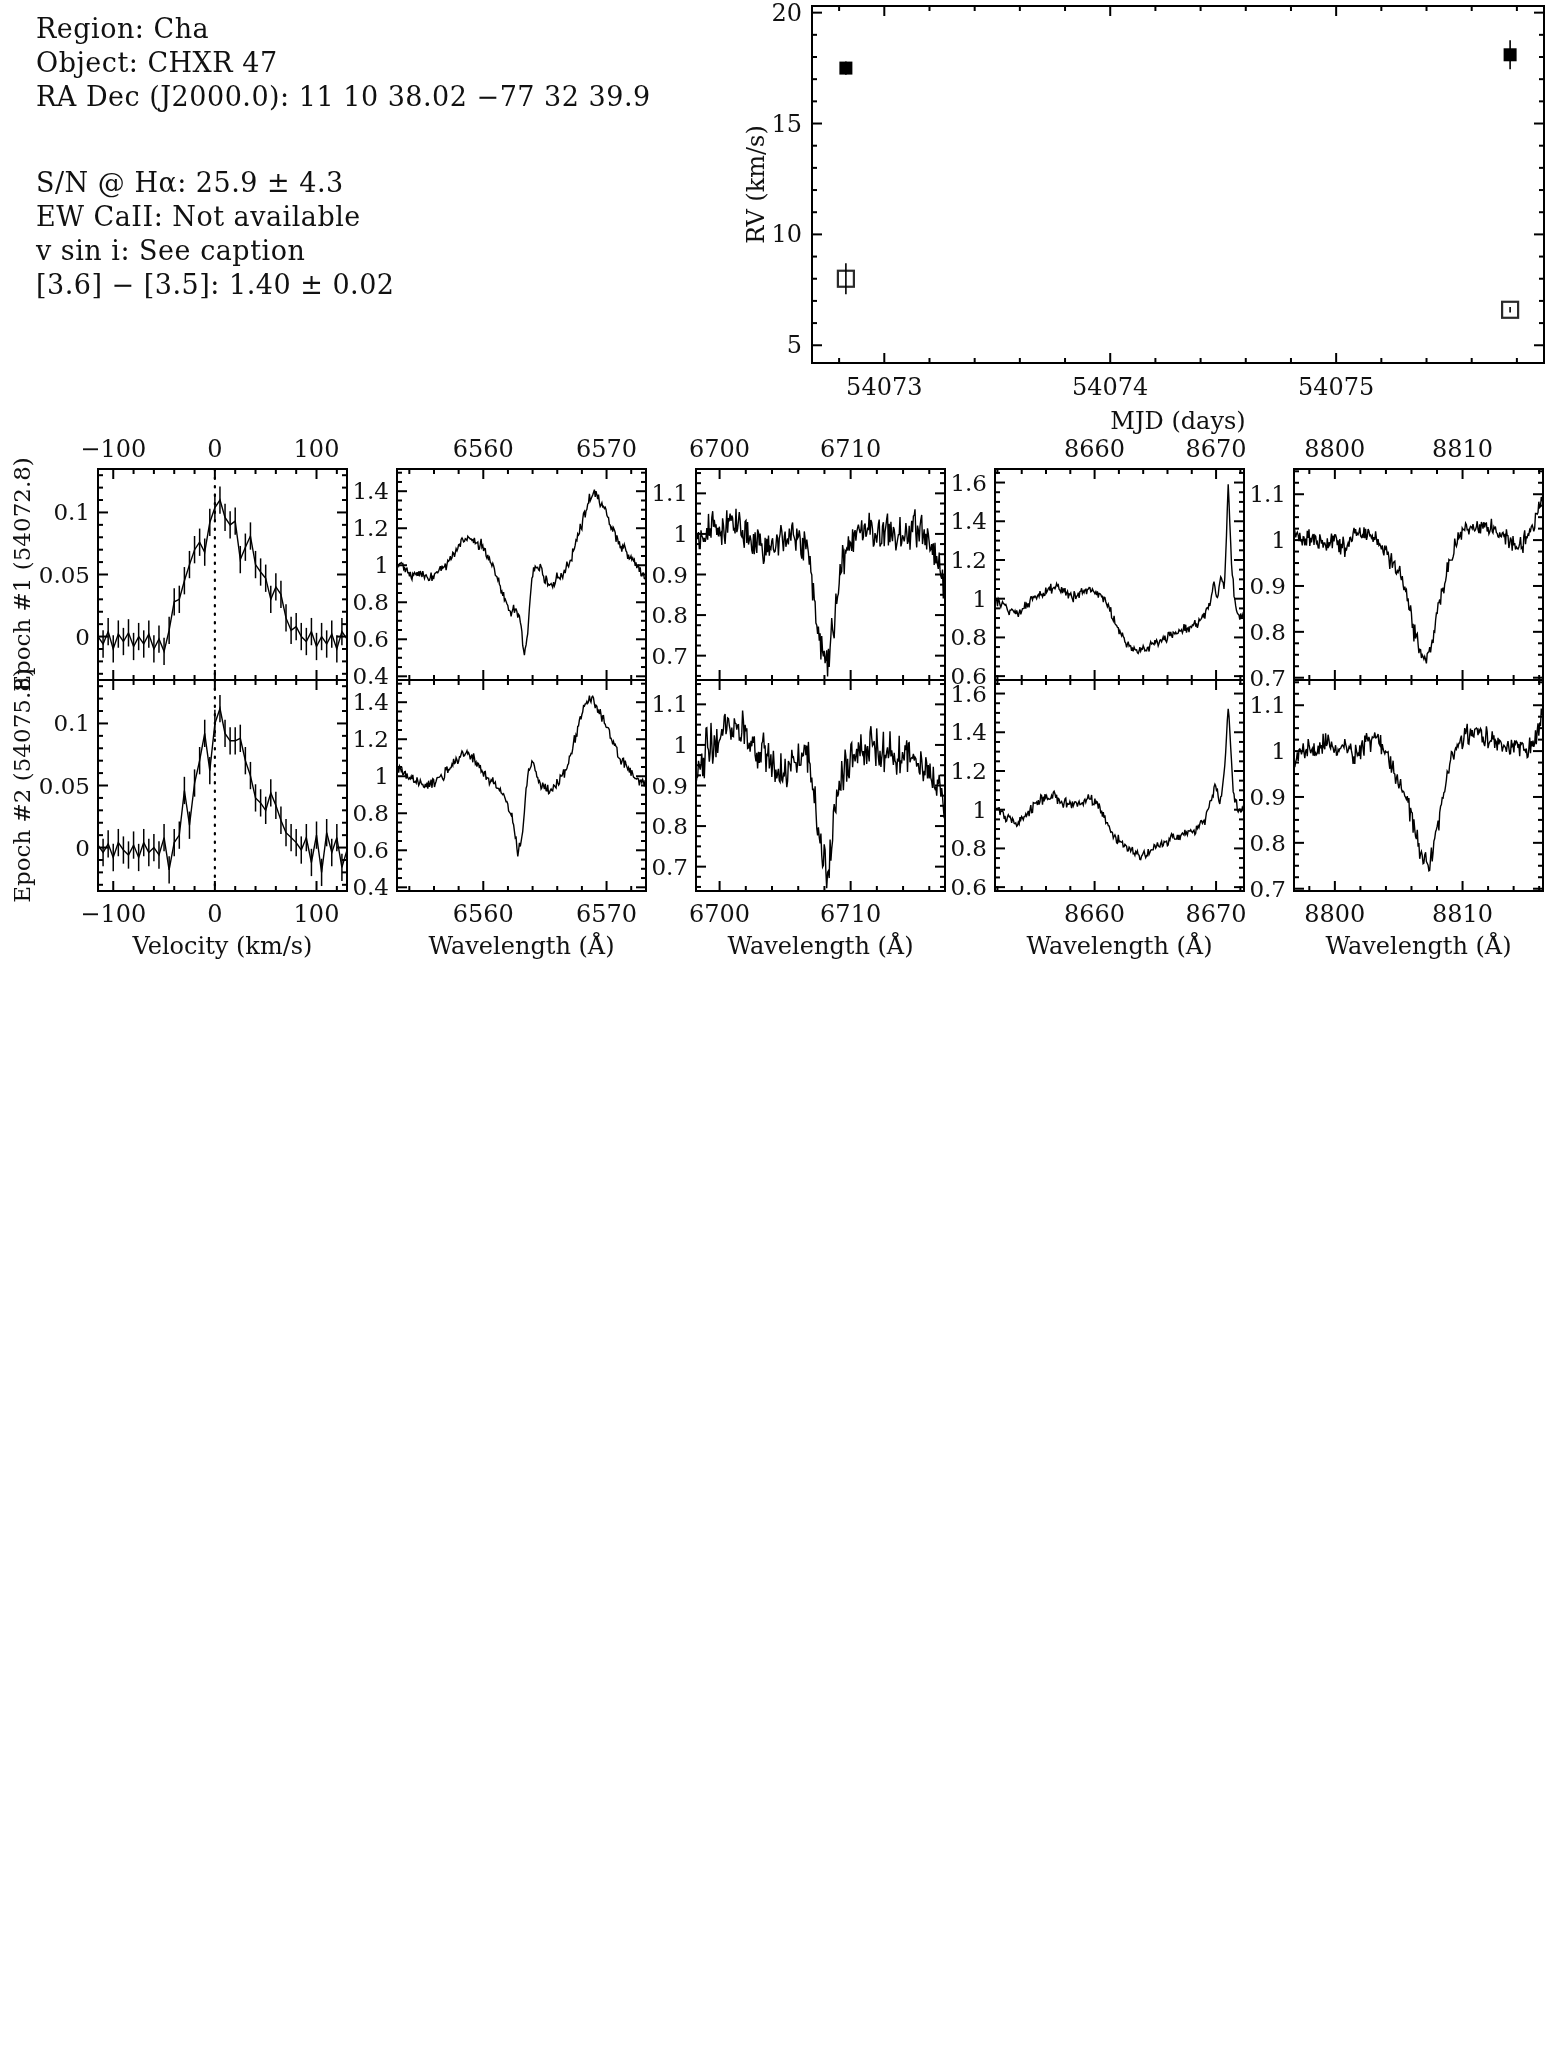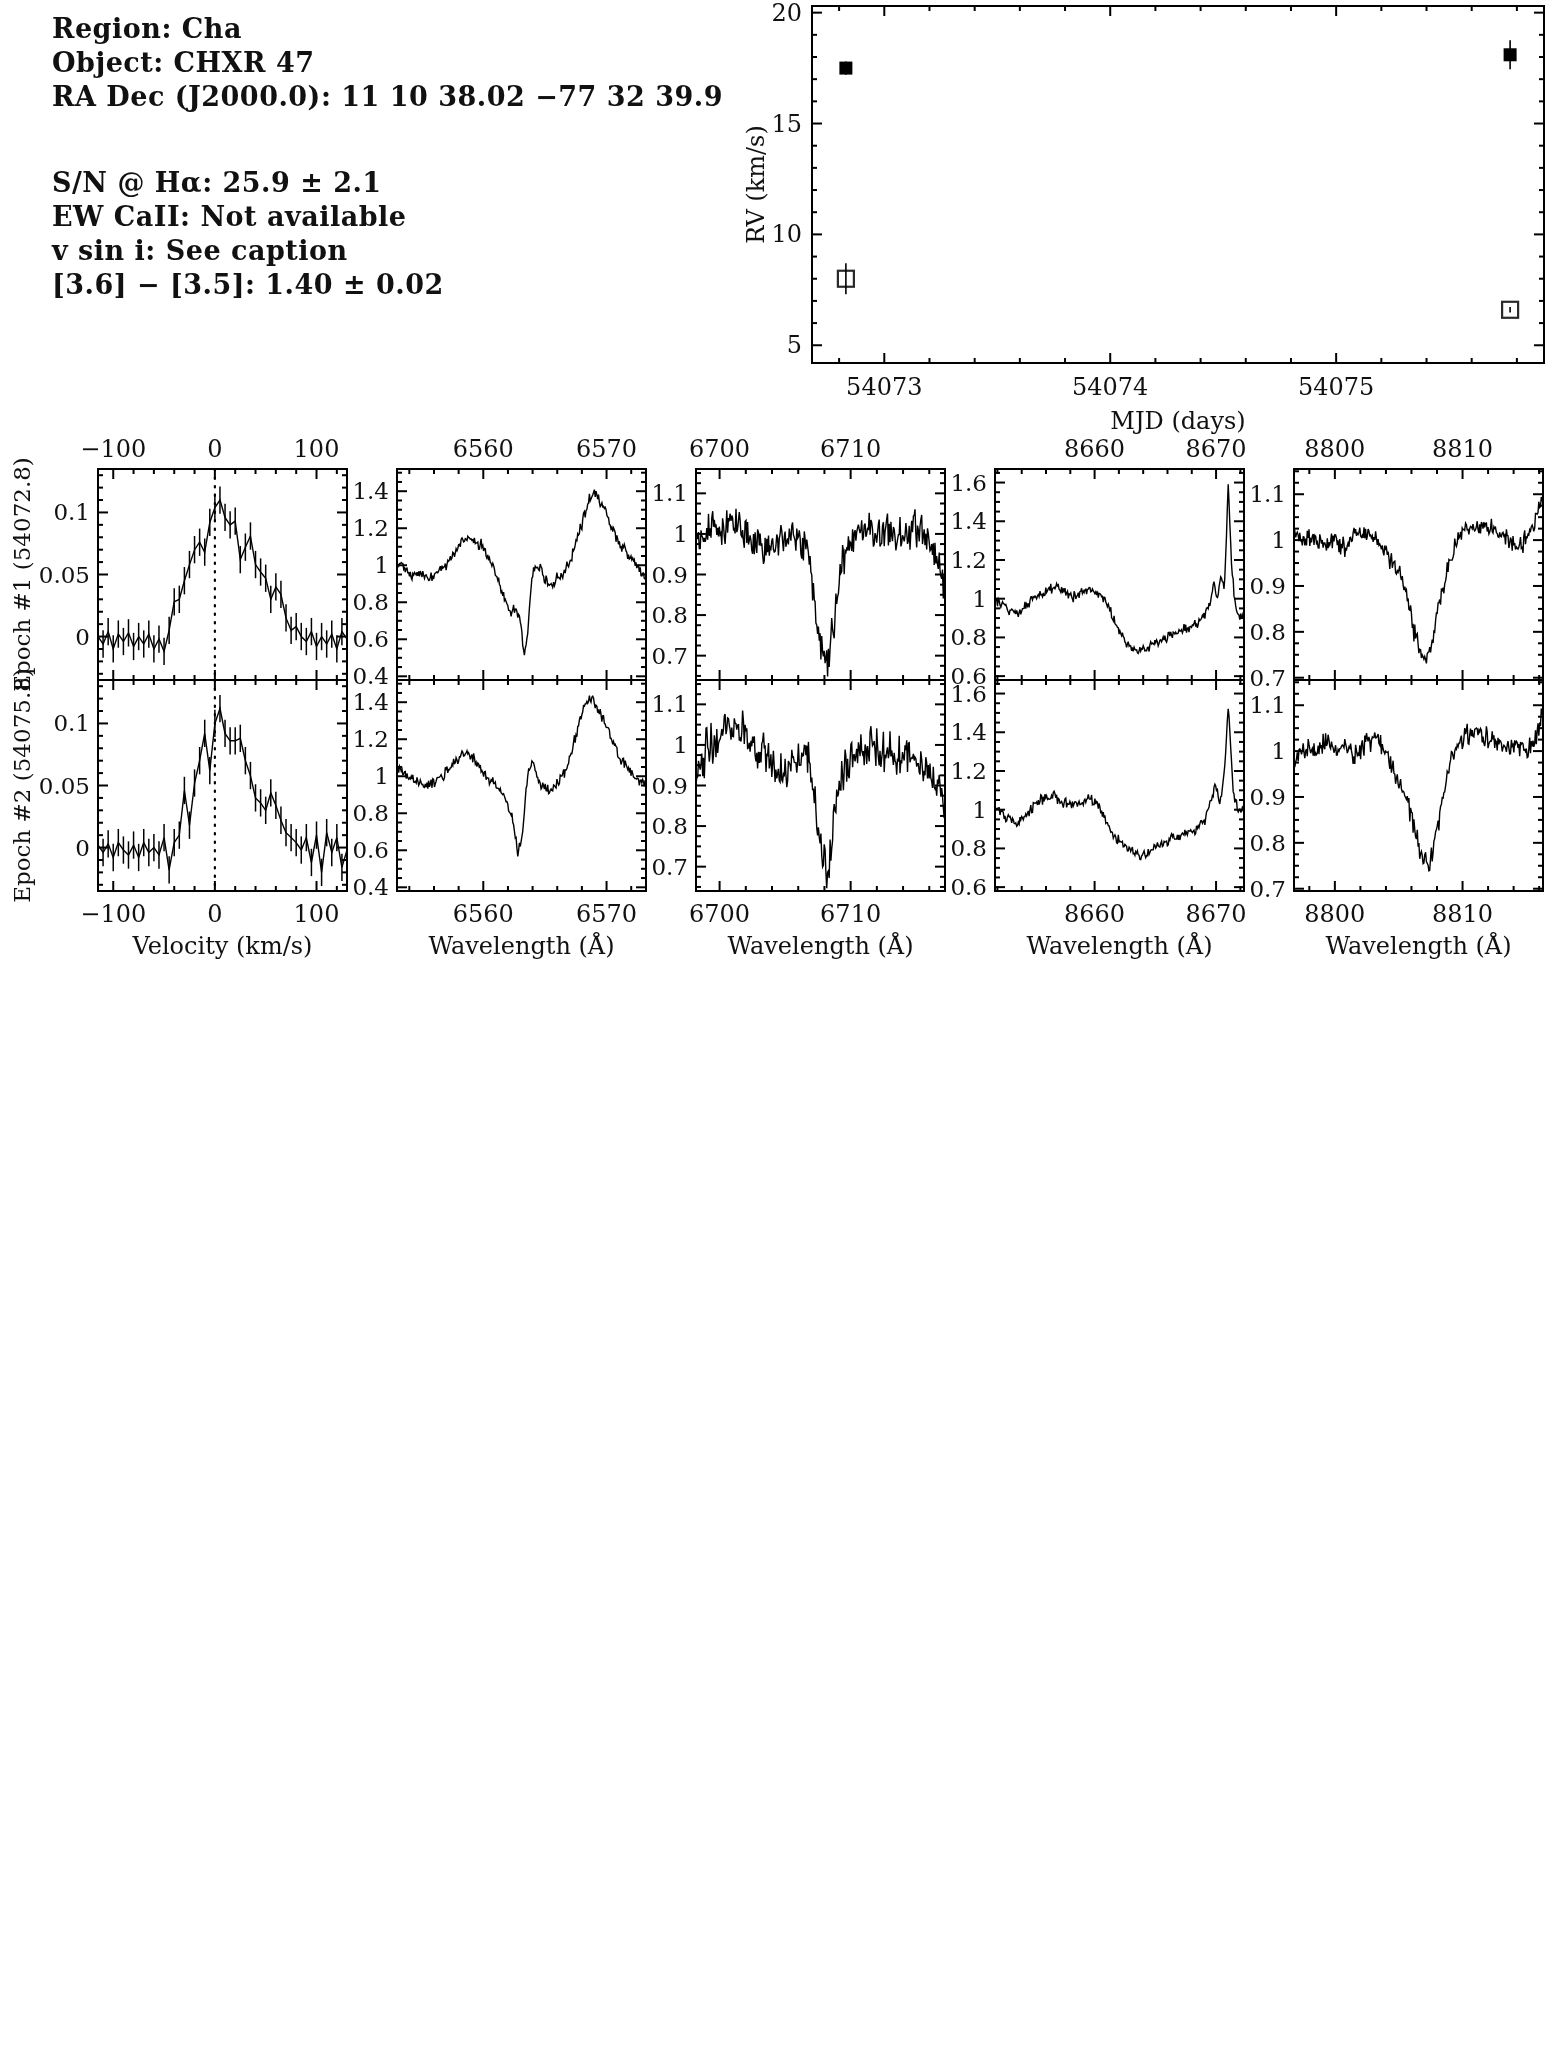--- a/index.html
+++ b/index.html
@@ -1,33 +1,33 @@
 <!DOCTYPE html>
 <html><head>
 <meta charset="utf-8">
 <style>
   html,body{margin:0;padding:0;background:#ffffff;}
   .page{position:relative;width:1547px;height:2069px;background:#ffffff;overflow:hidden;
         font-family:"DejaVu Serif", serif;color:#111;}
-  .info-block{position:absolute;left:52px;top:12px;font-weight:bold;}
+  .info-block{position:absolute;left:36px;top:12px;}
   .info-line{font-size:27px;line-height:34px;white-space:pre;letter-spacing:0.5px;}
   .info-gap{height:52px;}
   #figure{position:absolute;left:0;top:0;}
   svg text{font-family:"DejaVu Serif", serif;fill:#111;}
 </style>
 </head>
 <body>
 
 <div class="page">
   <div class="info-block">
     <div class="info-line">Region: Cha</div>
     <div class="info-line">Object: CHXR 47</div>
     <div class="info-line">RA Dec (J2000.0): 11 10 38.02 −77 32 39.9</div>
     <div class="info-gap"></div>
-    <div class="info-line">S/N @ Hα: 25.9 ± 2.1</div>
+    <div class="info-line">S/N @ Hα: 25.9 ± 4.3</div>
     <div class="info-line">EW CaII: Not available</div>
     <div class="info-line">v sin i: See caption</div>
     <div class="info-line">[3.6] − [3.5]: 1.40 ± 0.02</div>
   </div>
   <svg id="figure" width="1547" height="1000" viewBox="0 0 1547 1000">
       <g>
         <rect x="812" y="6" width="732" height="357" fill="none" stroke="#000" stroke-width="2"></rect>
         <line x1="839.11111111172" y1="6" x2="839.11111111172" y2="11" stroke="#000" stroke-width="2"></line>
         <line x1="839.11111111172" y1="363" x2="839.11111111172" y2="358" stroke="#000" stroke-width="2"></line>
         <line x1="884.2962962962761" y1="6" x2="884.2962962962761" y2="16" stroke="#000" stroke-width="2"></line>

